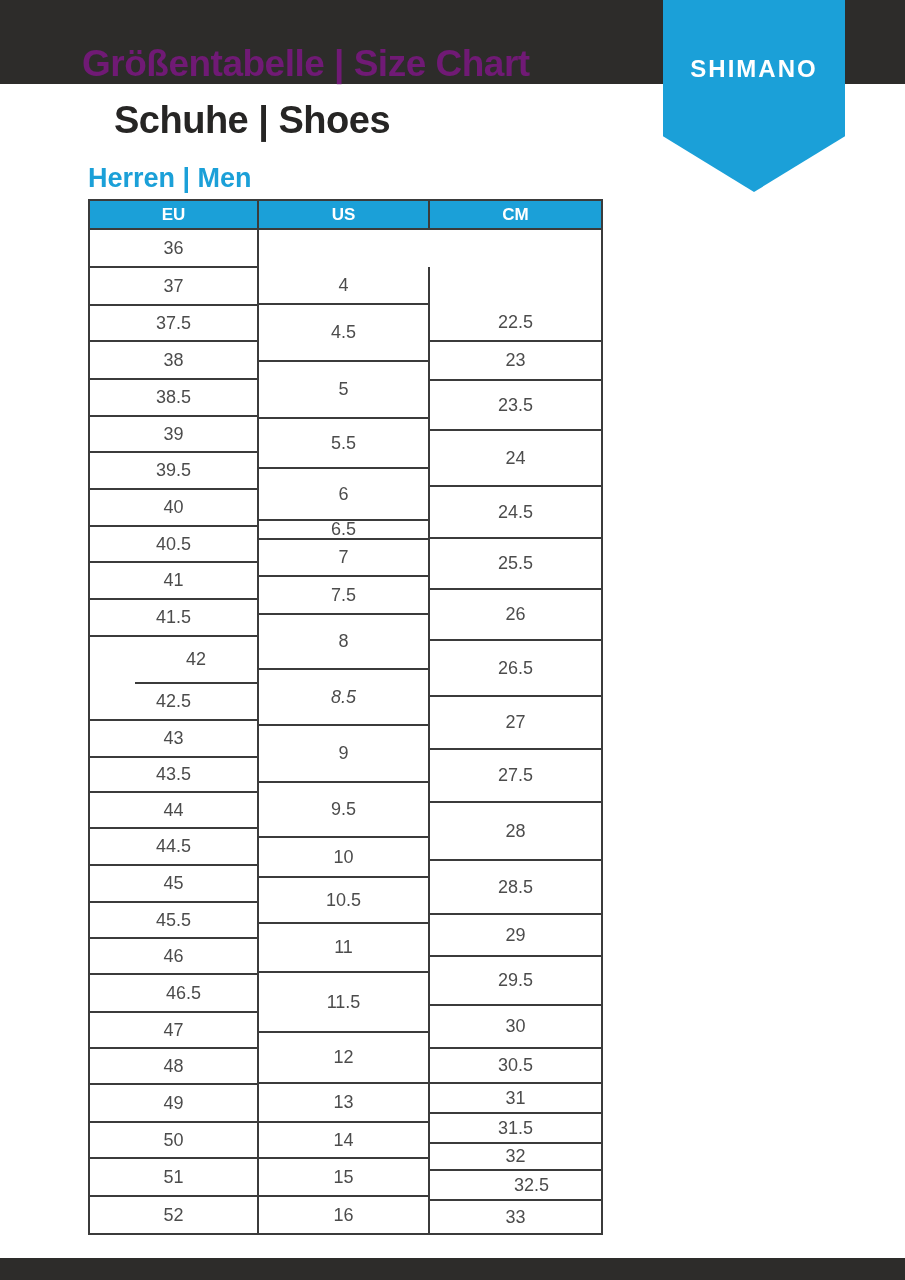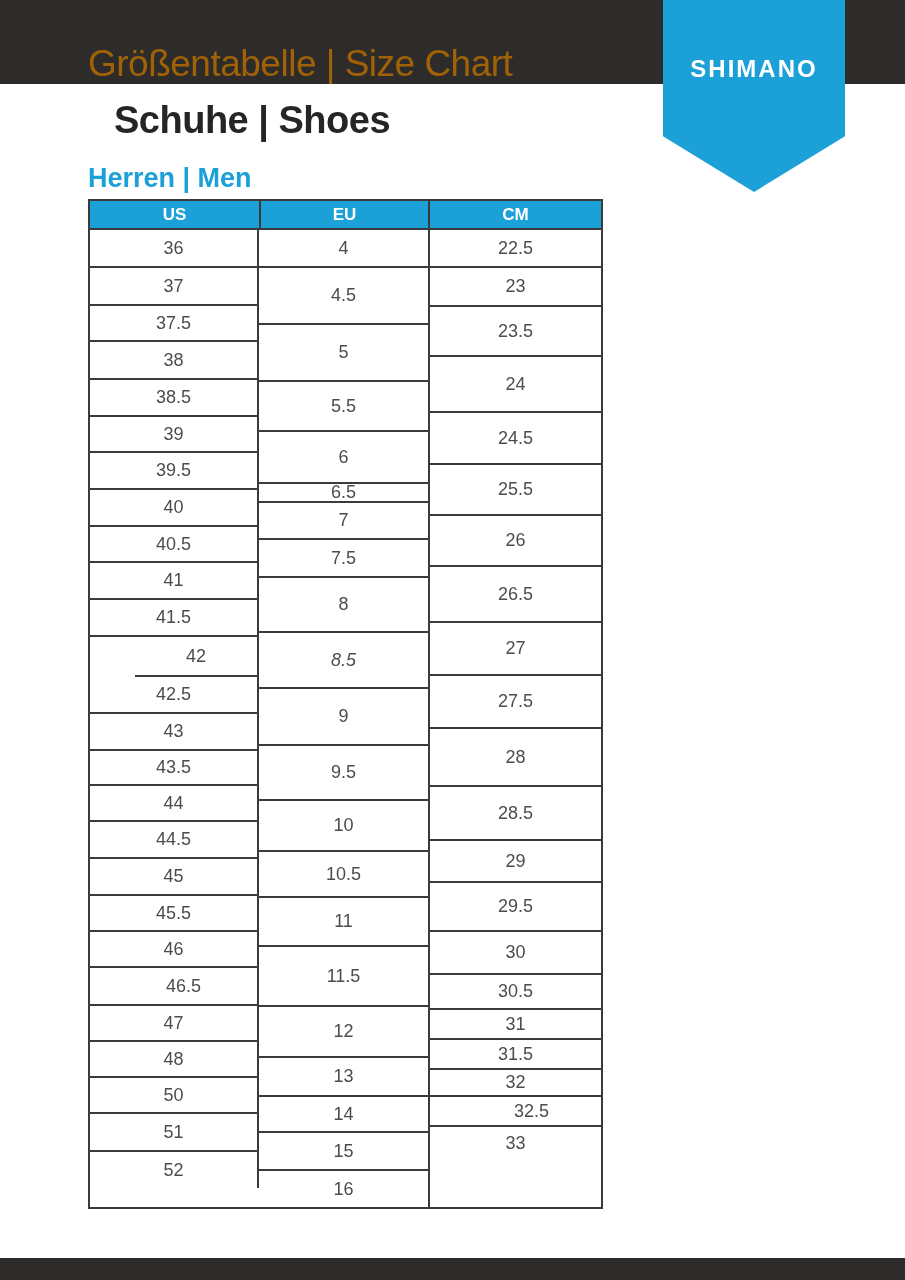--- a/index.html
+++ b/index.html
@@ -14,26 +14,26 @@
     margin: 0 auto;
   }
   .top-band {
     position: absolute;
     left: 0; top: 0;
     width: 905px; height: 84px;
     background: #2d2c2a;
   }
   .page-title {
     position: absolute;
-    left: 88px; top: 45px;
+    left: 82px; top: 45px;
     font-size: 37px;
-    font-weight: 400;
+    font-weight: 700;
     letter-spacing: -0.5px;
     line-height: 1;
-    color: #a16207;
+    color: #701a75;
     white-space: nowrap;
   }
   .page-subtitle {
     position: absolute;
     left: 114px; top: 101px;
     font-size: 38px;
     font-weight: 700;
     letter-spacing: -0.5px;
     line-height: 1;
     color: #262524;
@@ -81,21 +81,21 @@
     font-size: 17px;
     font-weight: 700;
     display: flex;
     align-items: center;
     justify-content: center;
     border-bottom: 2px solid #3b3b3b;
   }
   .th-eu { width: 169px; border-right: 2px solid #3b3b3b; }
   .th-us { width: 171px; border-right: 2px solid #3b3b3b; }
   .th-cm { width: 171px; }
-  .tbody { display: flex; align-items: flex-start; }
+  .tbody { display: flex; align-items: flex-end; }
   .col { display: flex; flex-direction: column; }
   .col-eu { width: 169px; border-right: 2px solid #3b3b3b; }
   .col-us { width: 171px; border-right: 2px solid #3b3b3b; }
   .col-cm { width: 171px; }
   .cell {
     display: flex;
     align-items: center;
     justify-content: center;
     font-size: 18px;
     color: #4c4c4c;
@@ -121,67 +121,68 @@
   <div class="page-subtitle">Schuhe | Shoes</div>
 
   <div class="pennant">
     <span class="brand">SHIMANO</span>
   </div>
 
   <div class="section-label">Herren | Men</div>
 
   <div class="size-table">
     <div class="thead">
+      <div class="th th-eu">EU</div>
       <div class="th th-us">US</div>
-      <div class="th th-eu">EU</div>
       <div class="th th-cm">CM</div>
     </div>
     <div class="tbody">
       <div class="col col-eu">
           <div class="cell" style="height: 38px;">36</div>
           <div class="cell" style="height: 38px;">37</div>
           <div class="cell" style="height: 36px;">37.5</div>
           <div class="cell" style="height: 38px;">38</div>
           <div class="cell" style="height: 37px;">38.5</div>
           <div class="cell" style="height: 36px;">39</div>
           <div class="cell" style="height: 37px;">39.5</div>
           <div class="cell" style="height: 37px;">40</div>
           <div class="cell" style="height: 36px;">40.5</div>
           <div class="cell" style="height: 37px;">41</div>
           <div class="cell" style="height: 37px;">41.5</div>
-          <div class="cell" style="height: 40px; margin-left: 45px;">42</div>
+          <div class="cell" style="height: 47px; margin-left: 45px;">42</div>
           <div class="cell" style="height: 37px;">42.5</div>
           <div class="cell" style="height: 37px;">43</div>
           <div class="cell" style="height: 35px;">43.5</div>
           <div class="cell" style="height: 36px;">44</div>
           <div class="cell" style="height: 37px;">44.5</div>
           <div class="cell" style="height: 37px;">45</div>
           <div class="cell" style="height: 36px;">45.5</div>
           <div class="cell" style="height: 36px;">46</div>
           <div class="cell" style="height: 38px; padding-left: 20px;">46.5</div>
           <div class="cell" style="height: 36px;">47</div>
           <div class="cell" style="height: 36px;">48</div>
+          <div class="cell" style="height: 38px;">49</div>
           <div class="cell" style="height: 36px;">50</div>
           <div class="cell" style="height: 38px;">51</div>
           <div class="cell" style="height: 36px;">52</div>
         </div>
       <div class="col col-us">
           <div class="cell" style="height: 38px;">4</div>
           <div class="cell" style="height: 57px;">4.5</div>
           <div class="cell" style="height: 57px;">5</div>
           <div class="cell" style="height: 50px;">5.5</div>
           <div class="cell" style="height: 52px;">6</div>
           <div class="cell" style="height: 19px;">6.5</div>
           <div class="cell" style="height: 37px;">7</div>
           <div class="cell" style="height: 38px;">7.5</div>
           <div class="cell" style="height: 55px;">8</div>
           <div class="cell" style="height: 56px; font-style: italic;">8.5</div>
           <div class="cell" style="height: 57px;">9</div>
           <div class="cell" style="height: 55px;">9.5</div>
-          <div class="cell" style="height: 51px;">10</div>
+          <div class="cell" style="height: 40px;">10</div>
           <div class="cell" style="height: 46px;">10.5</div>
           <div class="cell" style="height: 49px;">11</div>
           <div class="cell" style="height: 60px;">11.5</div>
           <div class="cell" style="height: 51px;">12</div>
           <div class="cell" style="height: 39px;">13</div>
           <div class="cell" style="height: 36px;">14</div>
           <div class="cell" style="height: 38px;">15</div>
           <div class="cell" style="height: 36px;">16</div>
         </div>
       <div class="col col-cm">

